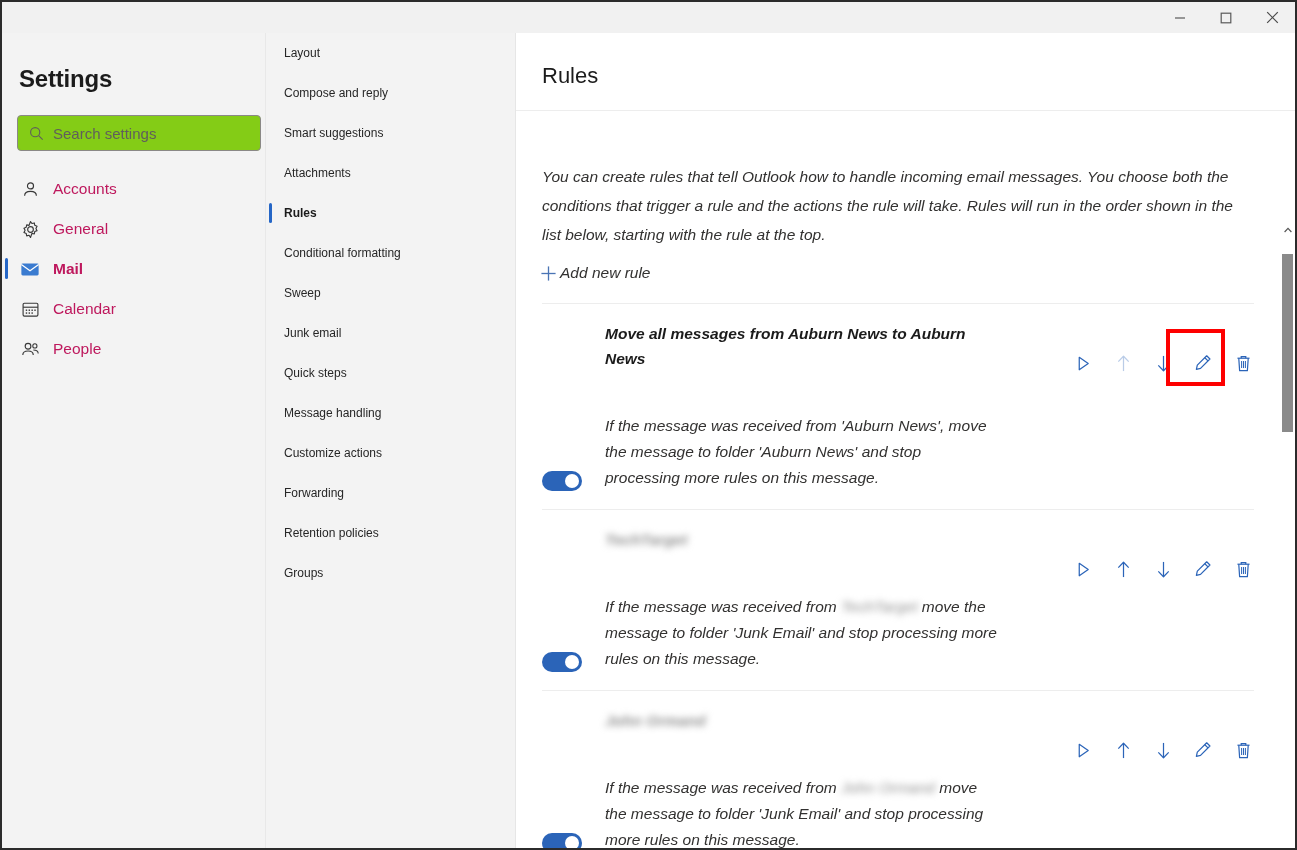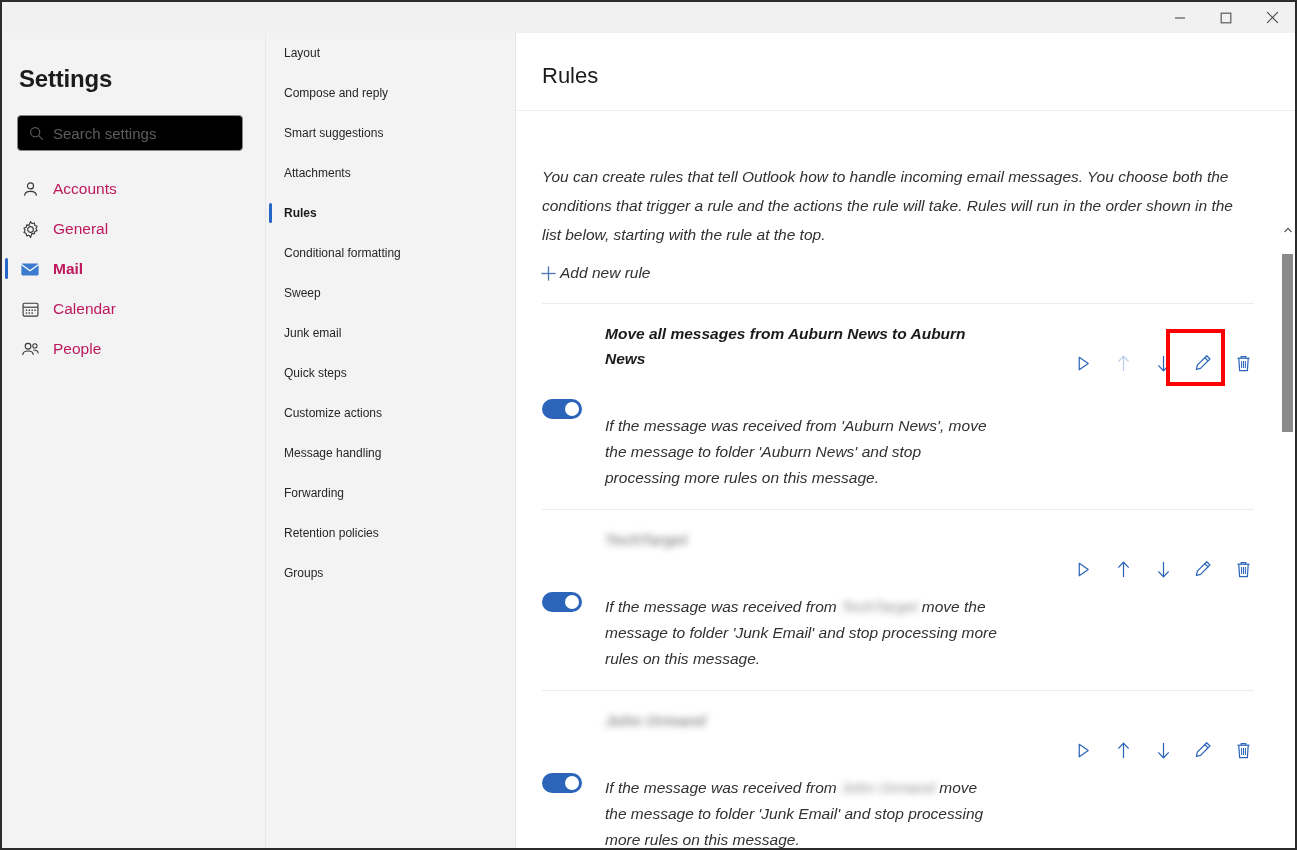--- a/index.html
+++ b/index.html
@@ -54,22 +54,22 @@
   }
 
   
   .settings-title {
     position: absolute; left: 17px; top: 32px;
     font-size: 24px; font-weight: bold; color: #1b1b1b;
     letter-spacing: -0.2px;
   }
   .search-box {
     position: absolute; left: 15px; top: 82px;
-    width: 226px; height: 36px;
-    background: #000000;
+    width: 244px; height: 36px;
+    background: #84cc16;
     border: 1px solid #8a8886;
     border-radius: 4px;
     display: flex; align-items: center; gap: 9px;
     padding-left: 11px;
   }
   .search-box .search-ph {
     font-size: 15px; color: #605e5c;
   }
   .nav-list { position: absolute; left: 0; top: 136px; width: 264px; }
   .nav-item {
@@ -136,21 +136,21 @@
   }
   .add-rule .add-label { font-size: 15.5px; color: #323130; }
   .rules-list {
     position: absolute; left: 26px; top: 191px;
     width: 712px;
   }
   .rule-row {
     position: relative;
     border-top: 1px solid #ededed;
     padding: 17px 0 18px 0;
-    display: flex; align-items: center;
+    display: flex; align-items: flex-end;
   }
   .toggle {
     flex: 0 0 auto;
     width: 40px; height: 20px;
     border-radius: 10px;
     background: #2b64b8;
     position: relative;
     margin-top: 5px; margin-right: 23px;
     cursor: default;
   }
@@ -340,24 +340,24 @@
       <div class="cat-item">
           <span class="cat-label">Sweep</span>
         </div>
       <div class="cat-item">
           <span class="cat-label">Junk email</span>
         </div>
       <div class="cat-item">
           <span class="cat-label">Quick steps</span>
         </div>
       <div class="cat-item">
+          <span class="cat-label">Message handling</span>
+        </div>
+      <div class="cat-item">
           <span class="cat-label">Customize actions</span>
-        </div>
-      <div class="cat-item">
-          <span class="cat-label">Message handling</span>
         </div>
       <div class="cat-item">
           <span class="cat-label">Forwarding</span>
         </div>
       <div class="cat-item">
           <span class="cat-label">Retention policies</span>
         </div>
       <div class="cat-item">
           <span class="cat-label">Groups</span>
         </div>

